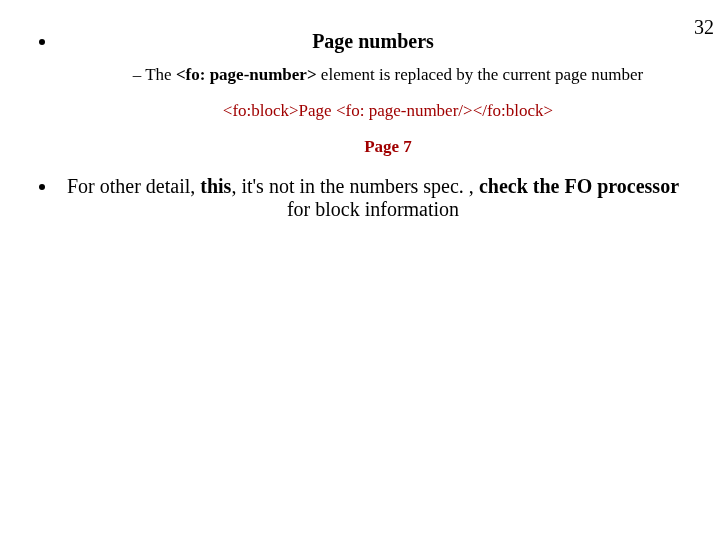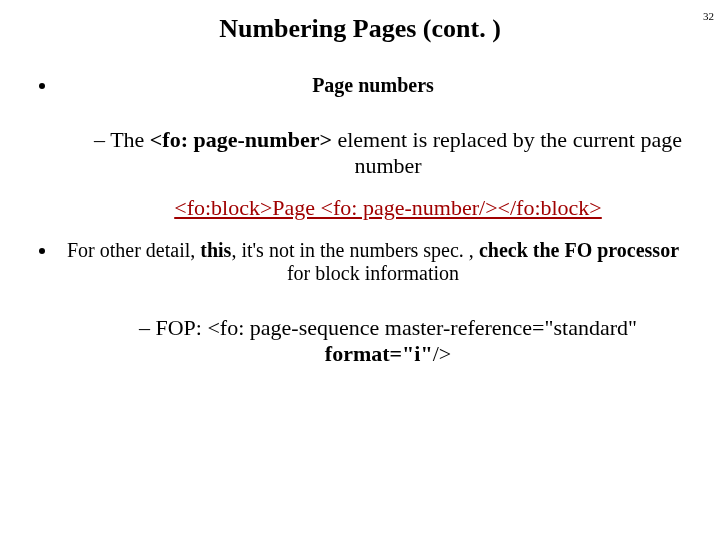--- a/index.html
+++ b/index.html
@@ -13,23 +13,23 @@
     overflow: hidden;
   }
   .slide {
     position: relative;
     width: 720px;
     height: 540px;
     box-sizing: border-box;
   }
   .page-no {
     position: absolute;
-    top: 10px;
+    top: 16px;
     right: 6px;
-    font-size: 11px;
+    font-size: 20px;
     margin-left: 32px;
   }
   .title {
     text-align: center;
     font-weight: bold;
     font-size: 26px;
     padding-top: 14px;
   }
   .content {
     padding: 30px 32px 0 32px;
@@ -40,58 +40,55 @@
     padding-left: 26px;
     margin: 0;
   }
   ul.lvl1 > li {
     margin-bottom: 18px;
     text-align: center;
   }
   ul.lvl2 {
     list-style: none;
     padding-left: 30px;
-    margin: 30px 0 0 0;
-    font-size: 22px;
+    margin: 12px 0 0 0;
+    font-size: 17px;
   }
   ul.lvl2 > li {
     margin-bottom: 16px;
   }
   ul.lvl2 > li.dash::before {
     content: "–  ";
   }
   .b { font-weight: bold; }
-  .red { color: #a00000; text-decoration: underline; }
+  .red { color: #a00000; }
 </style>
 </head>
 <body>
 
 <div class="slide">
 
   <div class="page-no">32</div>
 
-  <div class="title">Numbering Pages (cont. )</div>
 
   <div class="content">
     <ul class="lvl1">
       <li>
         <span class="b">Page numbers</span>
         <ul class="lvl2">
           <li class="dash">
             <span>The </span><span class="b">&lt;fo: page-number&gt;</span><span> element is replaced by the current page number</span>
           </li>
           <li>
             <span class="red">&lt;fo:block&gt;Page &lt;fo: page-number/&gt;&lt;/fo:block&gt;</span>
           </li>
+          <li>
+            <span class="b red">Page 7</span>
+          </li>
         </ul>
       </li>
       <li>
         <span>For other detail, </span><span class="b">this</span><span>, it's not in the numbers spec. , </span><span class="b">check the FO processor</span><span> for block information</span>
-        <ul class="lvl2">
-          <li class="dash">
-            <span>FOP: &lt;fo: page-sequence master-reference="standard" </span><span class="b">format="i"</span><span>/&gt;</span>
-          </li>
-        </ul>
       </li>
     </ul>
   </div>
 
 </div>
 
 </body></html>

